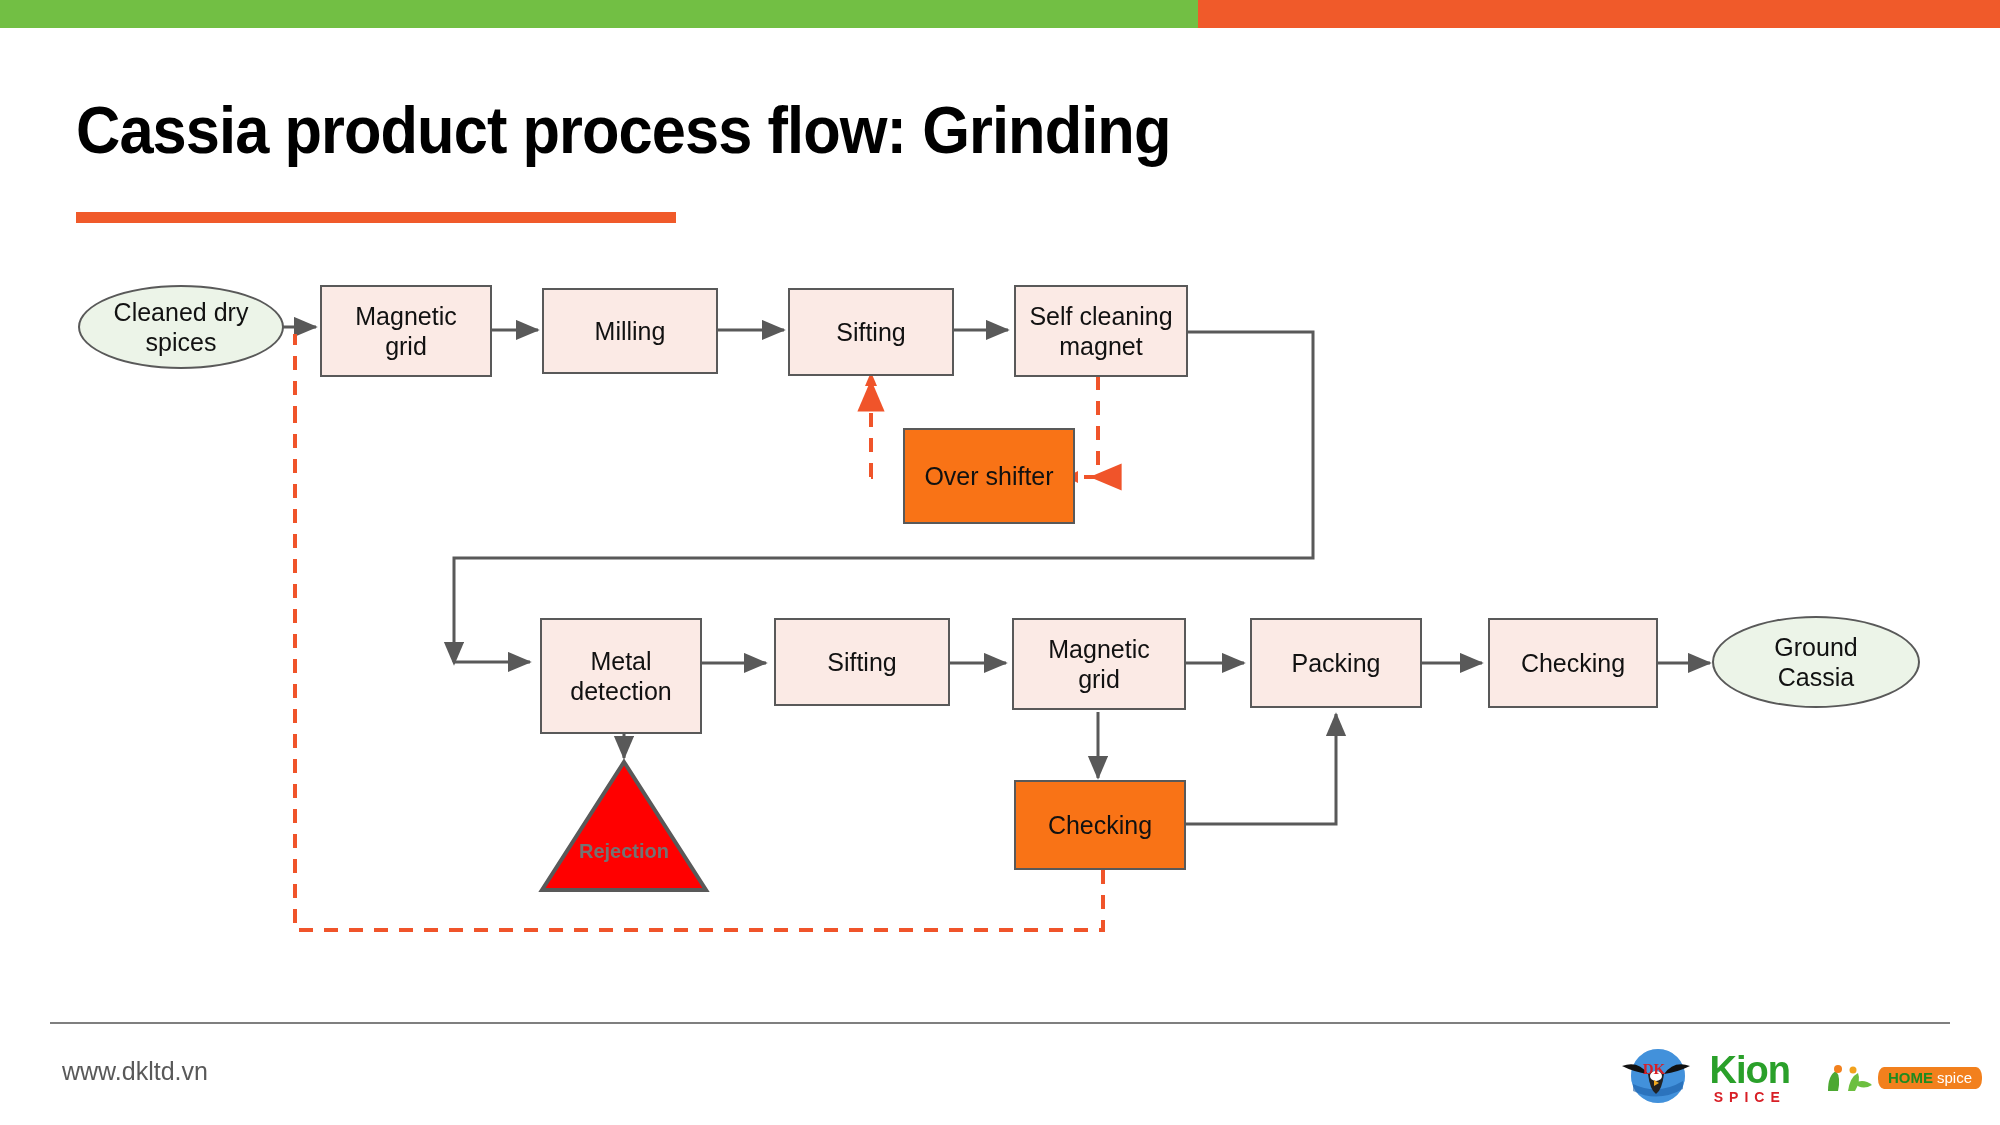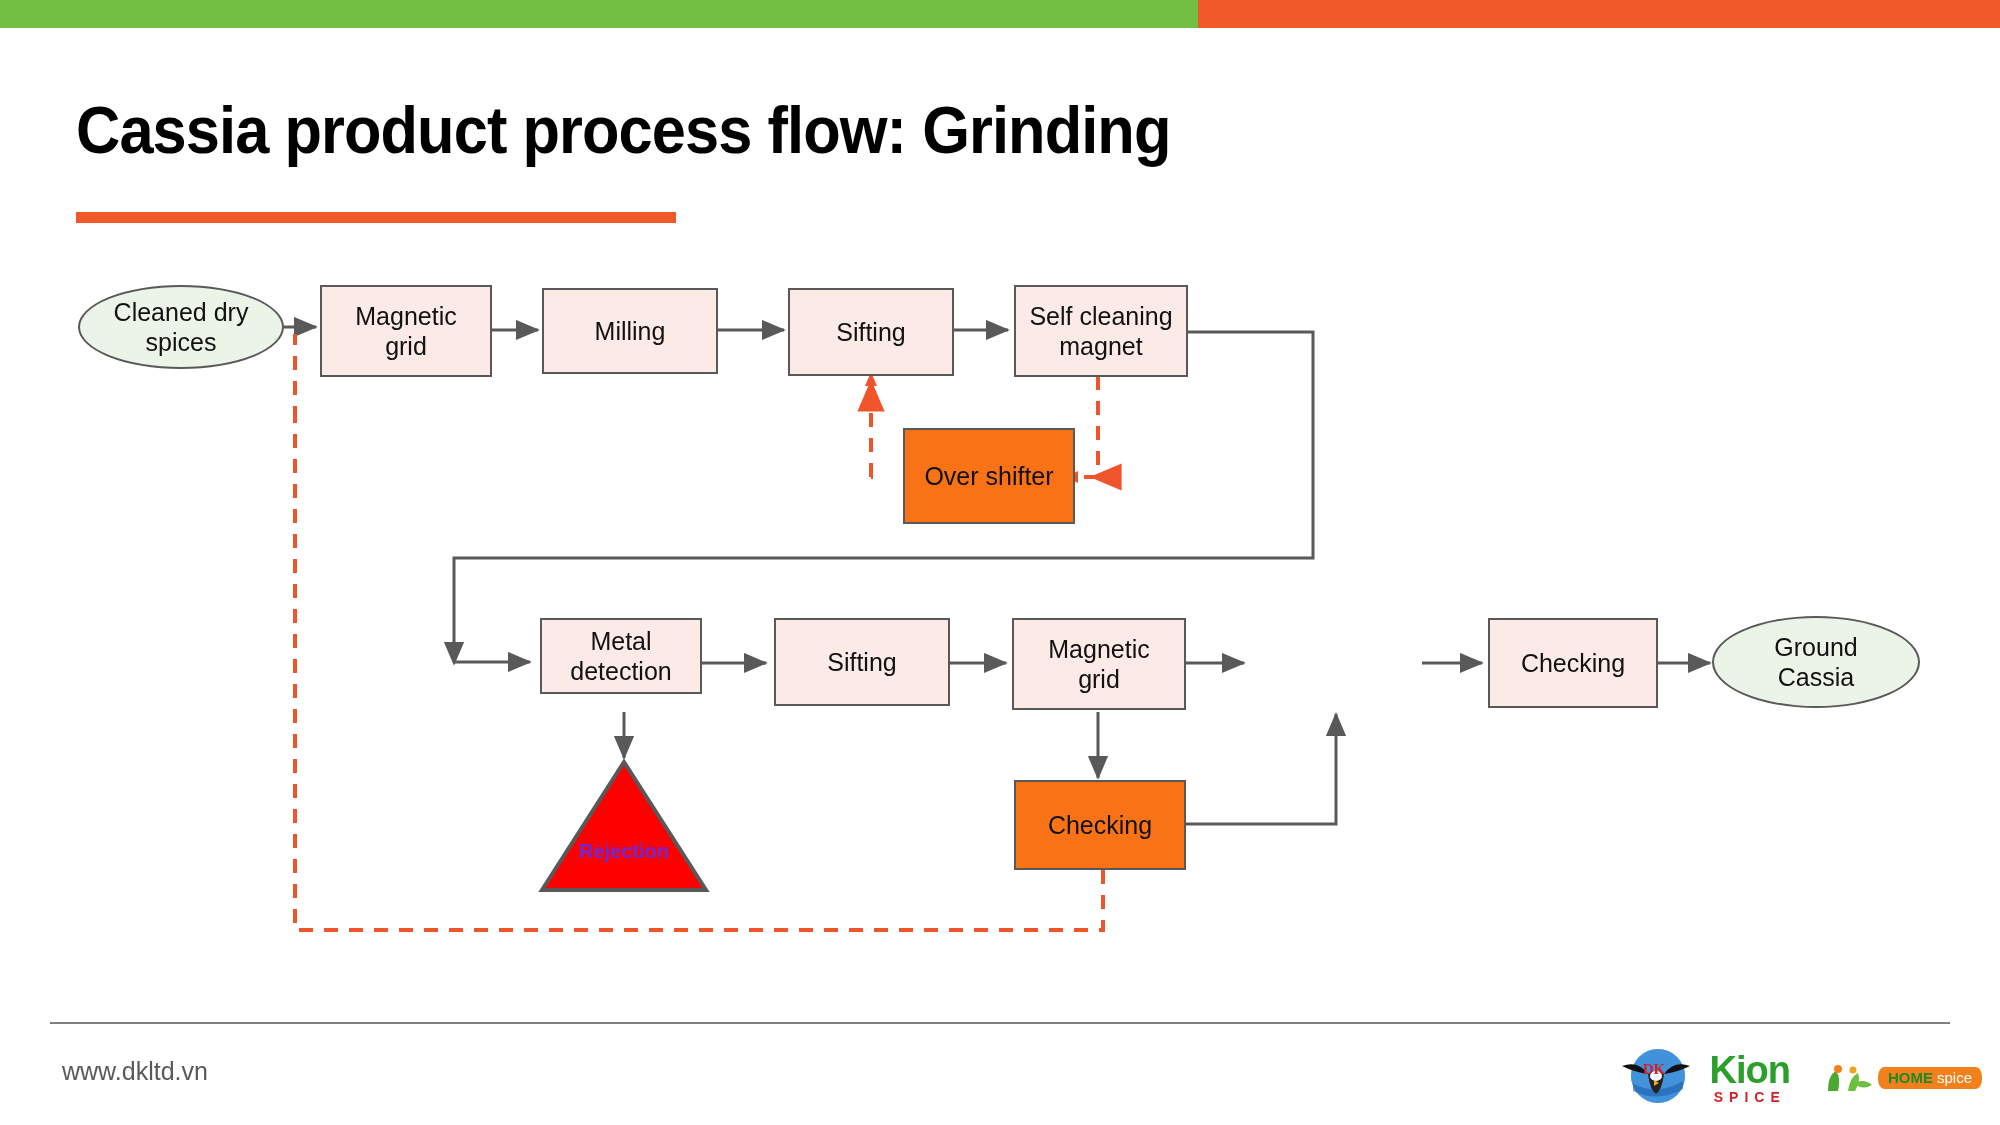--- a/index.html
+++ b/index.html
@@ -39,21 +39,21 @@
     display:flex;align-items:center;justify-content:center;text-align:center;
     font-size:25px;color:#111;line-height:1.22;
   }
   .node.proc{background:#fbeae5;}
   .node.green{background:#f97316;}
   .node.ellipse{background:#ecf4e8;border-radius:50%;}
 
   .tri-wrap{position:absolute;}
   .tri-label{
     position:absolute;left:0;width:100%;text-align:center;
-    font-size:20px;font-weight:bold;color:#6d28d9;
+    font-size:20px;font-weight:bold;color:#737373;
   }
 
   
   .logos{position:absolute;right:18px;top:1042px;height:72px;display:flex;align-items:center;gap:18px;}
   .logo{position:relative;height:68px;display:flex;align-items:center;}
   .logo-dk{width:72px;height:68px;}
   .logo-kion{height:66px;display:flex;flex-direction:column;align-items:center;justify-content:center;}
   .kion-word{font-size:38px;font-weight:bold;color:#2aa02a;line-height:0.95;letter-spacing:-1px;position:relative;}
   .kion-sub{font-size:14px;font-weight:bold;color:#d81f26;letter-spacing:6px;line-height:1;margin-top:1px;}
   .logo-home{height:64px;display:flex;flex-direction:row;align-items:center;justify-content:flex-end;}
@@ -158,38 +158,41 @@
       <div>
         <div>Self cleaning</div>
         <div>magnet</div>
       </div>
     </div>
 
     <div class="node green" style="left:903px;top:428px;width:172px;height:96px;">
       <div>Over shifter</div>
     </div>
 
-    <div class="node proc" style="left:540px;top:618px;width:162px;height:76px;">
+    <div class="node proc" style="left:540px;top:618px;width:162px;height:116px;">
       <div>
         <div>Metal</div>
         <div>detection</div>
       </div>
     </div>
 
     <div class="node proc" style="left:774px;top:618px;width:176px;height:88px;">
       <div>Sifting</div>
     </div>
 
     <div class="node proc" style="left:1012px;top:618px;width:174px;height:92px;">
       <div>
         <div>Magnetic</div>
         <div>grid</div>
       </div>
     </div>
 
+    <div class="node proc" style="left:1250px;top:618px;width:172px;height:90px;">
+      <div>Packing</div>
+    </div>
 
     <div class="node proc" style="left:1488px;top:618px;width:170px;height:90px;">
       <div>Checking</div>
     </div>
 
     <div class="node ellipse" style="left:1712px;top:616px;width:208px;height:92px;">
       <div>
         <div>Ground</div>
         <div>Cassia</div>
       </div>

